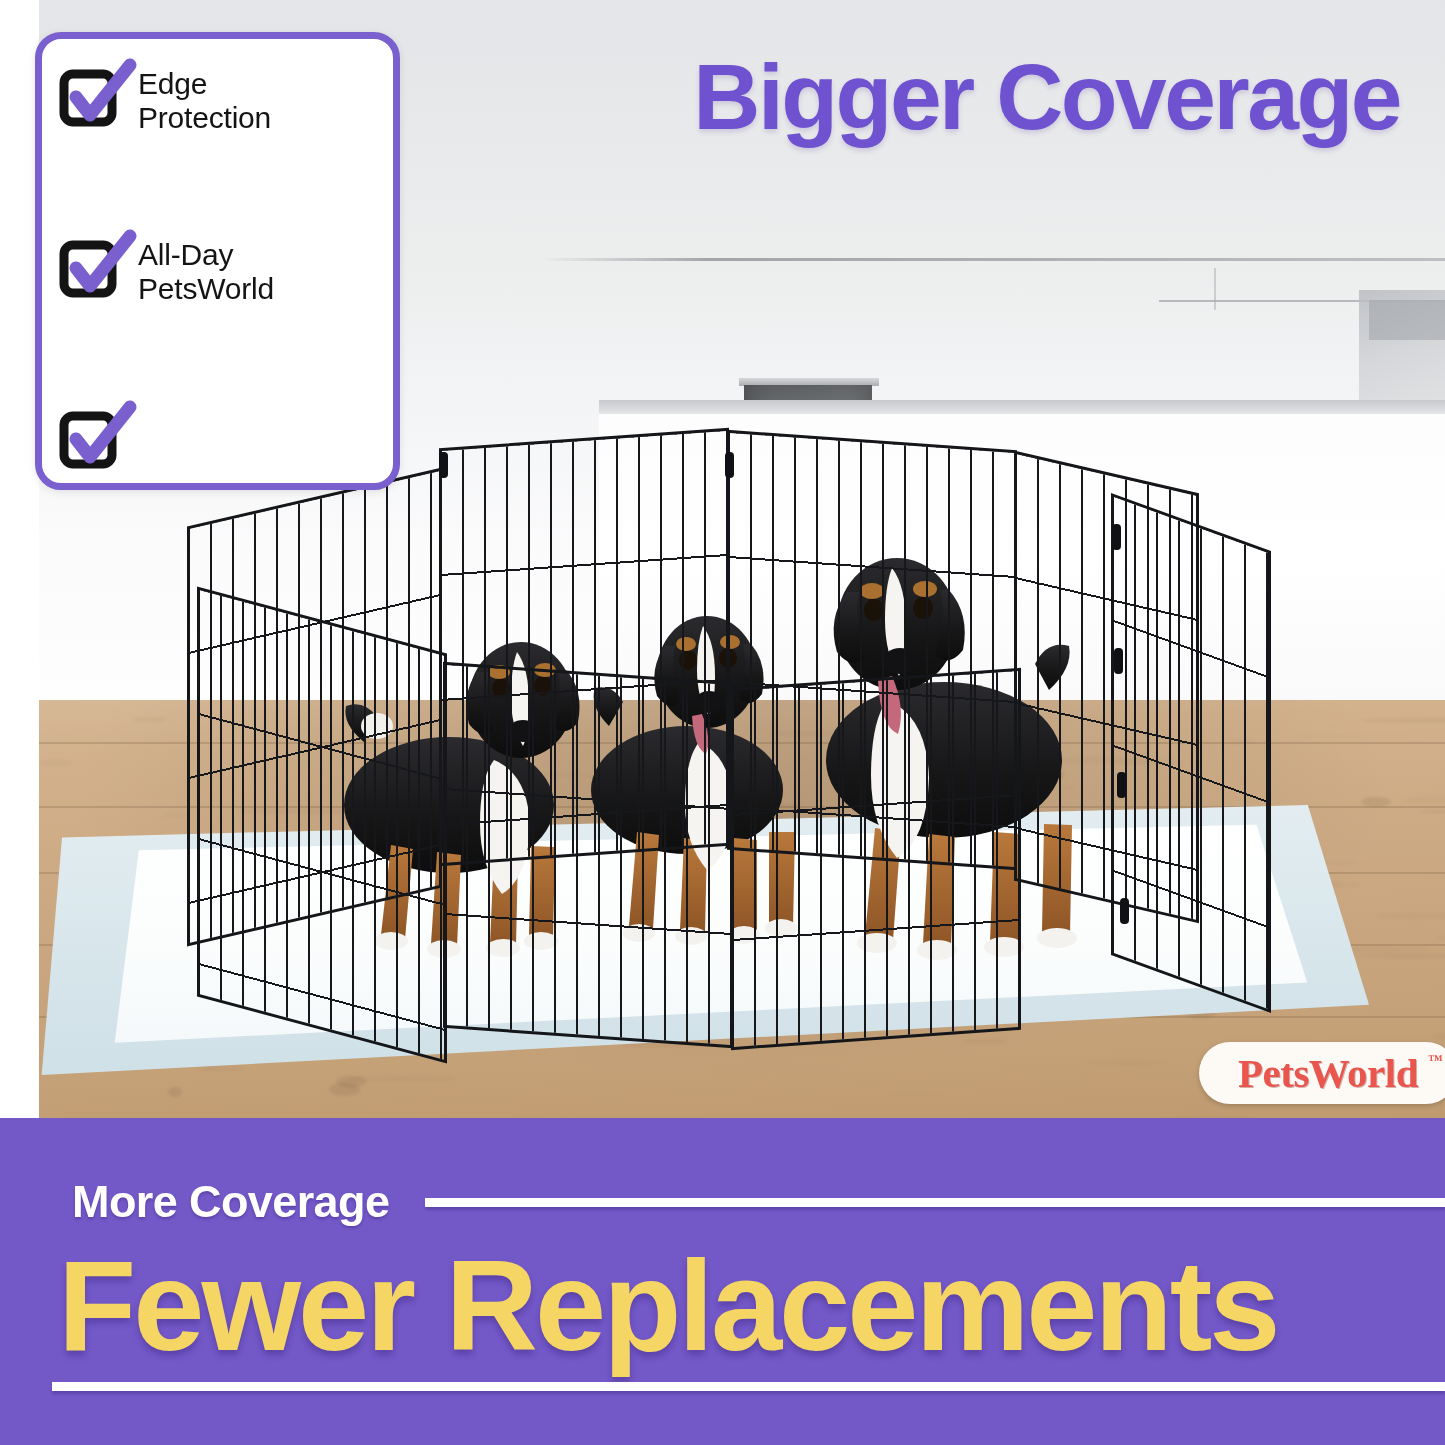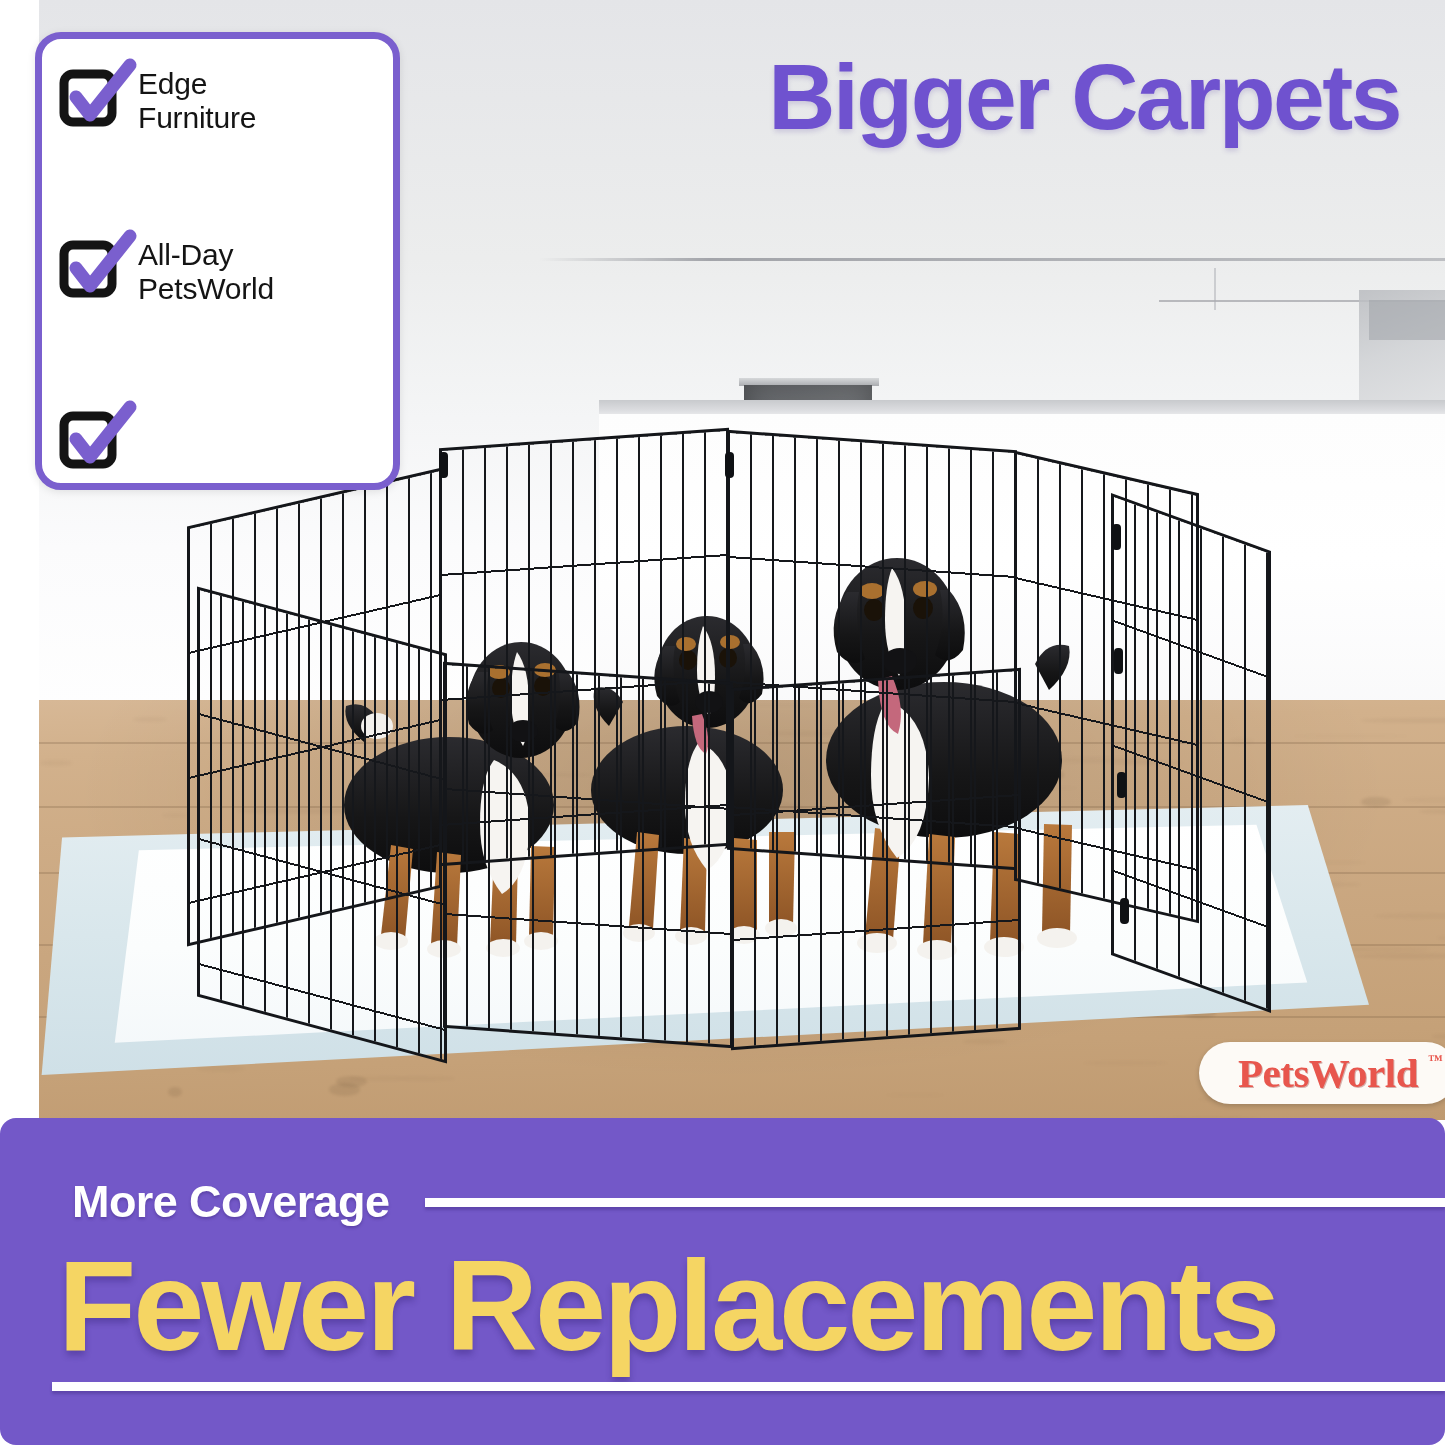--- a/index.html
+++ b/index.html
@@ -197,21 +197,20 @@
     font-family:"Liberation Serif", serif;
     font-size:15px; color:#e8564d; font-weight:bold;
   }
 
   
   .banner {
     position:absolute; left:0; top:1118px;
     width:1445px; height:327px;
     background:#7358c8;
     overflow:hidden;
-    border-radius:16px;
   }
   .banner-top-row {
     position:absolute; left:0; top:58px; width:1445px;
     display:flex; align-items:center;
   }
   .more-coverage {
     margin-left:72px;
     color:#ffffff; font-weight:bold;
     font-size:45px; letter-spacing:-.6px;
     text-shadow:0 2px 3px rgba(45,25,105,.35);
@@ -481,34 +480,34 @@
       <div class="hinge" style="left:686px;top:452px;"></div>
     </div>
 
     <div class="logo">
       <span class="logo-text">PetsWorld</span>
       <span class="logo-tm">™</span>
     </div>
   </div>
 
   <div class="headline">
-    <span class="l2">Bigger Carpets</span>
+    <span class="l2">Bigger Coverage</span>
   </div>
 
   <div class="feature-card">
 
     <div class="feature-row">
       <span class="cbx">
         <svg width="74" height="66" viewBox="0 0 74 66">
           <rect x="4" y="13" width="48" height="48" rx="9" fill="none" stroke="#141414" stroke-width="9"></rect>
           <path d="M16 36 L30 54 L70 4" fill="none" stroke="#7a5fce" stroke-width="13" stroke-linecap="round" stroke-linejoin="round"></path>
         </svg>
       </span>
       <span class="feature-text">Edge
-Furniture</span>
+Protection</span>
     </div>
 
     <div class="feature-row">
       <span class="cbx">
         <svg width="74" height="66" viewBox="0 0 74 66">
           <rect x="4" y="13" width="48" height="48" rx="9" fill="none" stroke="#141414" stroke-width="9"></rect>
           <path d="M16 36 L30 54 L70 4" fill="none" stroke="#7a5fce" stroke-width="13" stroke-linecap="round" stroke-linejoin="round"></path>
         </svg>
       </span>
       <span class="feature-text">All-Day

